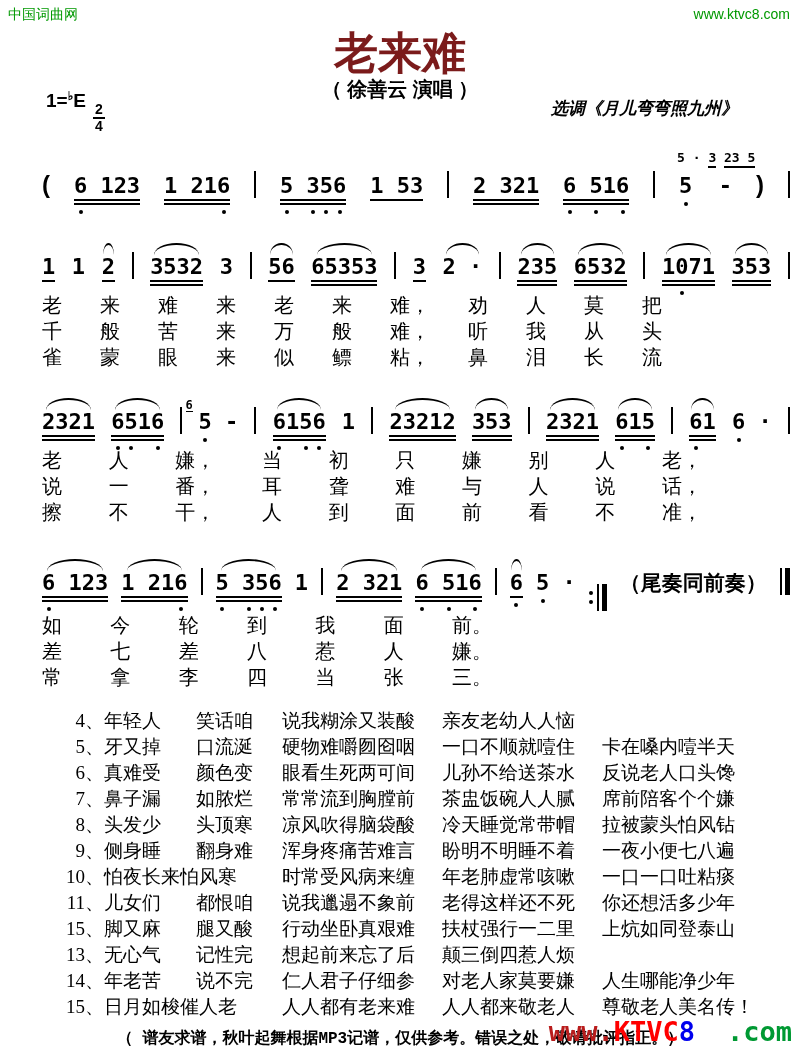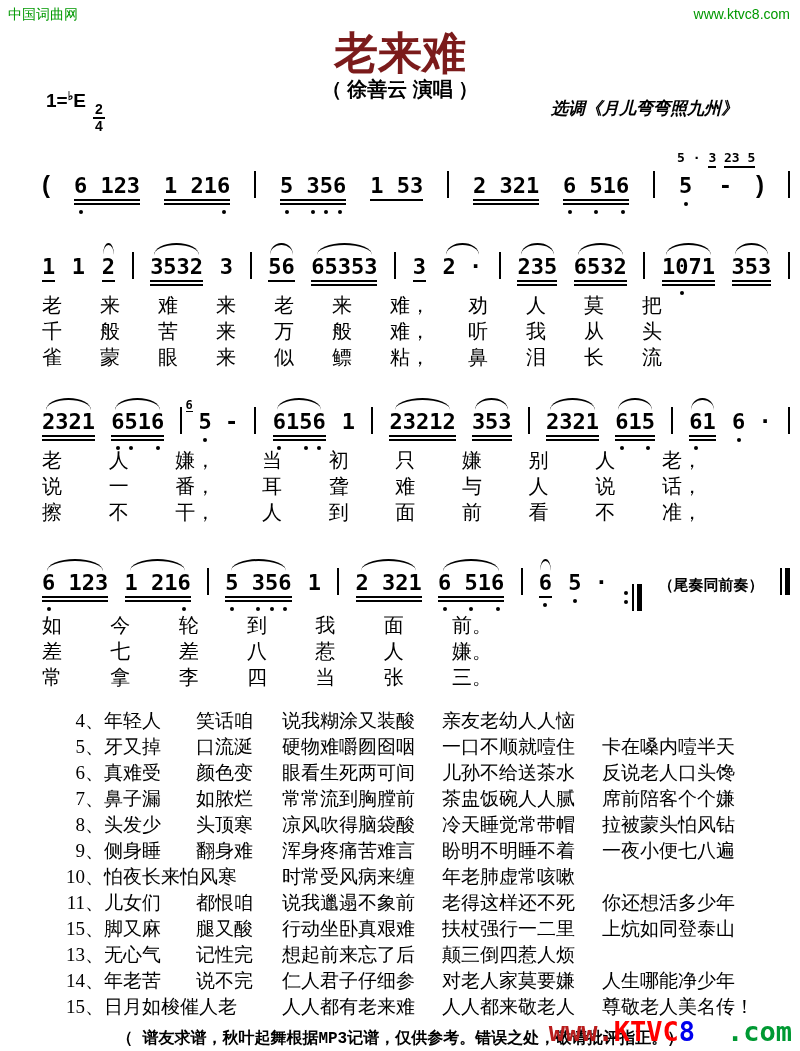--- a/index.html
+++ b/index.html
@@ -37,21 +37,21 @@
       border-bottom:1px solid #000;}
   .sup{position:absolute;top:-24px;left:-2px;display:flex;font-size:13px;
        line-height:1.15;white-space:pre;}
   .sup .su{border-bottom:2px solid #000;}
   .bar{display:inline-block;width:2px;height:27px;background:#000;transform:translateY(5px);}
   .par{font-family:"Liberation Sans",sans-serif;font-weight:bold;font-size:24px;}
   .rpt,.fin{display:inline-flex;align-items:center;gap:3px;transform:translateY(5px);}
   .rdots{display:flex;flex-direction:column;gap:5px;margin-right:1px;}
   .rd{width:4px;height:4px;background:#000;border-radius:50%;}
   .b1{width:2px;height:27px;background:#000;} .b2{width:5px;height:27px;background:#000;}
-  .xnote{font-family:Liberation Sans, sans-serif;font-weight:bold;font-size:15px;}
+  .xnote{font-family:Liberation Sans, sans-serif;font-weight:bold;font-size:21px;}
   
   .lyr{margin-top:6px;}
   .lrow{display:flex;justify-content:space-between;font-size:20px;line-height:26px;}
   .lw-b{width:620px;} .lw-c{width:660px;} .lw-d{width:450px;}
   
   #verses{margin-top:18px;padding-left:46px;}
   .vrow{display:flex;font-size:19px;line-height:26px;}
   .vnum{width:58px;text-align:right;}
   .c1{width:92px;} .c2{width:86px;} .c12{width:178px;} .c3{width:160px;} .c4{width:160px;} .c5{flex:1;}
   
@@ -510,20 +510,21 @@
         <span class="c2">翻身难</span>
         <span class="c3">浑身疼痛苦难言</span>
         <span class="c4">盼明不明睡不着</span>
         <span class="c5">一夜小便七八遍</span>
       </div>
       <div class="vrow">
         <span class="vnum">10、</span>
         <span class="c12">怕夜长来怕风寒</span>
         <span class="c3">时常受风病来缠</span>
         <span class="c4">年老肺虚常咳嗽</span>
+        <span class="c5">一口一口吐粘痰</span>
       </div>
       <div class="vrow">
         <span class="vnum">11、</span>
         <span class="c1">儿女们</span>
         <span class="c2">都恨咱</span>
         <span class="c3">说我邋遢不象前</span>
         <span class="c4">老得这样还不死</span>
         <span class="c5">你还想活多少年</span>
       </div>
       <div class="vrow">

